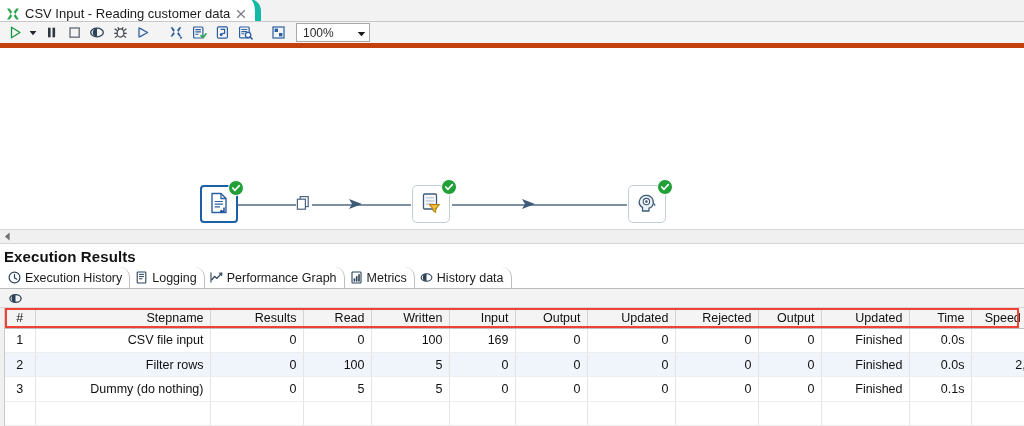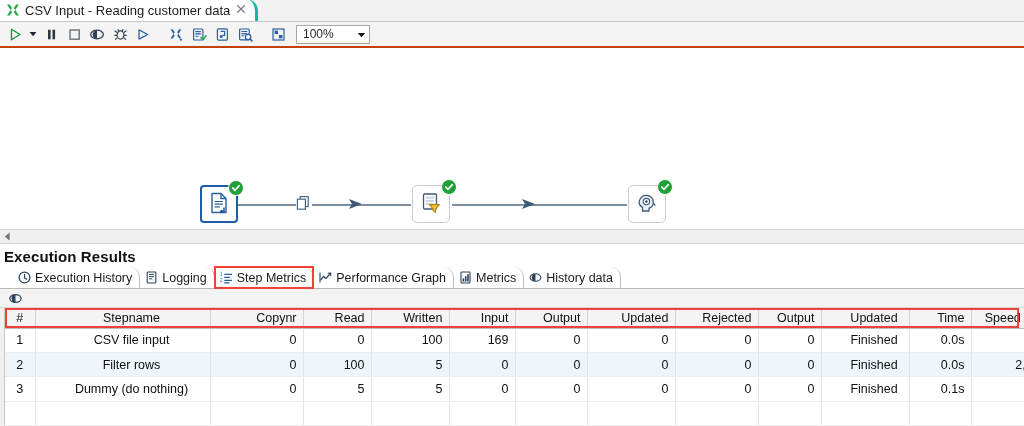--- a/index.html
+++ b/index.html
@@ -17,39 +17,39 @@
   
   .tabstrip {
     height: 22px;
     background: #f2f2f2;
     border-bottom: 1px solid #c8c8c8;
     display: flex; align-items: flex-end;
     position: relative;
   }
   .editor-tab {
     height: 22px;
-    display: flex; align-items: center; gap: 5px;
+    display: flex; align-items: flex-end; gap: 5px;
     padding: 0 8px 0 6px;
     background: #ffffff;
-    border-right: 3px solid #14b8a6;
+    border-right: 6px solid #14b8a6;
     border-top-right-radius: 12px;
     position: relative;
   }
   .editor-tab .ttl { font-size: 13px; color: #1b1b1b; white-space: nowrap; }
   .tab-close {
     font-size: 11px; color: #8a8a96; line-height: 1;
     padding: 0 1px; cursor: pointer;
   }
   .hop-logo { width: 14px; height: 14px; flex: 0 0 14px; }
 
   
   .toolbar {
     height: 26px;
     background: #f4f4f4;
-    border-bottom: 2px solid #c2410c;
+    border-bottom: 5px solid #c2410c;
     display: flex; align-items: center;
     padding: 0 4px;
     gap: 1px;
   }
   .tb-btn {
     width: 22px; height: 22px;
     display: flex; align-items: center; justify-content: center;
     cursor: pointer;
   }
   .tb-btn svg { display: block; }
@@ -137,21 +137,21 @@
   .results-title {
     font-size: 15px; font-weight: bold; color: #111;
     padding: 4px 0 3px 4px;
     letter-spacing: .1px;
   }
   .res-tabs {
     display: flex; align-items: flex-end;
     height: 21px;
     border-bottom: 1px solid #b9b9b9;
     background: #ffffff;
-    padding-left: 13px;
+    padding-left: 3px;
     position: relative;
   }
   .res-tab {
     height: 21px;
     display: flex; align-items: center; gap: 4px;
     padding: 0 7px 0 5px;
     font-size: 12.5px;
     color: #1b1b1b;
     background: #ffffff;
     border-right: 1px solid #bfbfbf;
@@ -196,21 +196,21 @@
     background: #f4f4f4;
     border-right: 1px solid #d2d2d2;
     border-bottom: 1px solid #bdbdbd;
     font-weight: normal;
     color: #101010;
     padding: 0 6px;
     text-align: right;
     white-space: nowrap;
     font-size: 12.5px;
   }
-  table.metrics th.left, table.metrics td.left { text-align: center; padding-left: 24px; }
+  table.metrics th.left, table.metrics td.left { text-align: right; padding-left: 24px; }
   table.metrics th.ctr { text-align: center; }
   table.metrics td {
     height: 21px;
     border-right: 1px solid #e4e4e4;
     border-bottom: 1px solid #ededed;
     padding: 0 6px;
     text-align: right;
     color: #101010;
     white-space: nowrap;
     overflow: hidden;
@@ -471,34 +471,20 @@
           <svg width="13" height="13" viewBox="0 0 13 13">
             <rect x="2.2" y="1" width="8.6" height="11" rx="0.8" fill="#ffffff" stroke="#2c4258" stroke-width="1.1"></rect>
             <g stroke="#2c4258" stroke-width="1">
                 <path d="M4 3.4 L9 3.4 M4 5.6 L9 5.6 M4 7.8 L7.4 7.8"></path>
               </g>
           </svg>
         </span>
         <span>Logging</span>
       </div>
 
-      <div class="res-tab marked">
-        <span class="ticon">
-          <svg width="13" height="13" viewBox="0 0 13 13">
-            <g fill="#2c5fa0" font-size="4.6" font-family="Liberation Sans, sans-serif">
-              <text x="0" y="5.4">1</text>
-                <text x="0" y="11.2">2</text>
-            </g>
-            <g stroke="#2c5fa0" stroke-width="1.3">
-                <path d="M4.2 3.3 L12 3.3 M4.2 6.3 L10 6.3 M4.2 9.3 L12 9.3 M4.2 11.9 L9.4 11.9"></path>
-              </g>
-          </svg>
-        </span>
-        <span>Step Metrics</span>
-      </div>
 
       <div class="res-tab">
         <span class="ticon">
           <svg width="13" height="13" viewBox="0 0 13 13">
             <path d="M1 11.4 L1 1.6" stroke="#2c4258" stroke-width="1.1"></path>
             <path d="M1.6 9 L4.6 5.4 L7 7.4 L11.4 2.4" fill="none" stroke="#2c4258" stroke-width="1.3" stroke-linejoin="round"></path>
             <path d="M8.8 2.2 L11.8 2 L11.6 5" fill="none" stroke="#2c4258" stroke-width="1.1"></path>
           </svg>
         </span>
         <span>Performance Graph</span>
@@ -556,21 +542,21 @@
           <col style="width:83px">
             <col style="width:63px">
             <col style="width:88px">
             <col style="width:62px">
             <col style="width:82px">
         </colgroup>
         <thead>
           <tr>
             <th class="ctr">#</th>
             <th class="left">Stepname</th>
-            <th>Copynr</th>
+            <th>Results</th>
             <th>Read</th>
             <th>Written</th>
             <th>Input</th>
             <th>Output</th>
             <th>Updated</th>
             <th>Rejected</th>
             <th>Output</th>
             <th class="left">Updated</th>
             <th>Time</th>
             <th>Speed (r/s)</th>

